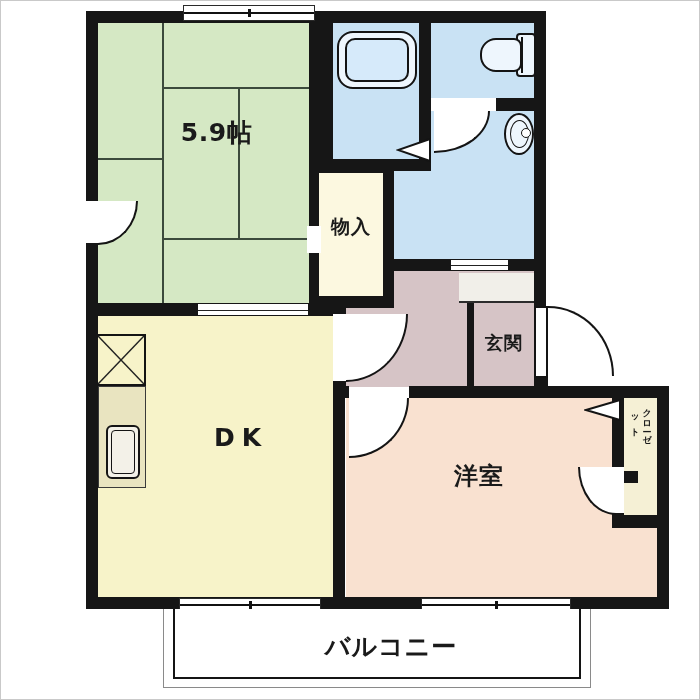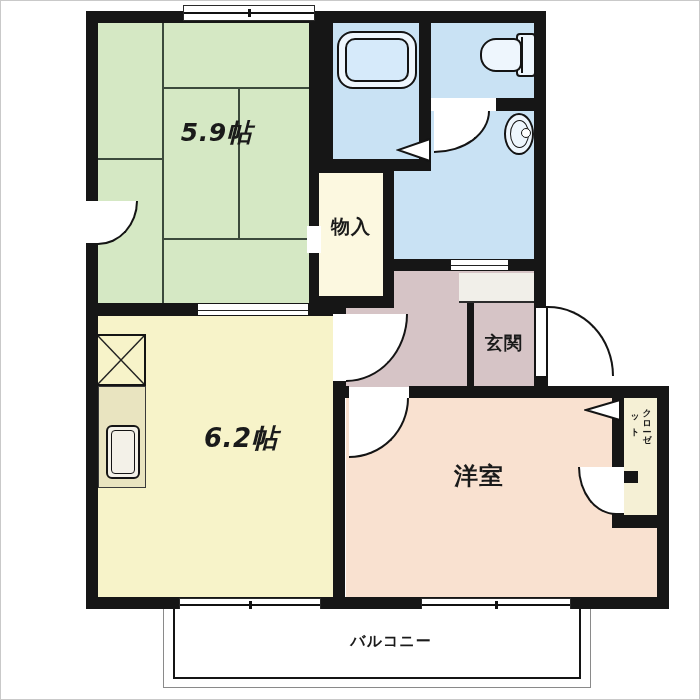--- a/index.html
+++ b/index.html
@@ -13,21 +13,21 @@
   .win{position:absolute;background:#ffffff;border:1px solid #2a2a2a;}
   .win .mid{position:absolute;left:0;right:0;top:50%;height:1.5px;margin-top:-1px;background:#111;}
   .win .tick{position:absolute;left:50%;top:50%;width:3px;height:8px;margin:-4px 0 0 -1px;background:#111;}
   .slide{position:absolute;background:#ffffff;}
   .slide .mid{position:absolute;left:0;right:0;top:50%;height:1.2px;background:#222;}
   .door{position:absolute;background:#fff;}
   .door.dr{border-right:2px solid #141414;border-bottom:2px solid #141414;border-radius:0 0 100% 0;}
   .door.dl{border-left:2px solid #141414;border-bottom:2px solid #141414;border-radius:0 0 0 100%;}
   .door.ur{border-top:2px solid #141414;border-right:2px solid #141414;border-radius:0 100% 0 0;}
   .lbl{position:absolute;text-align:center;line-height:1.15;font-weight:600;letter-spacing:1px;}
-  .lbl .sz{letter-spacing:0.5px;font-style:italic;}
+  .lbl .sz{letter-spacing:0.5px;}
   .fix{position:absolute;box-sizing:border-box;border:2px solid #141414;}
   .vtext{writing-mode:vertical-rl;text-orientation:mixed;}
 </style>
 </head>
 <body>
 
 <div id="canvas">
 
   <div class="floor" style="left: 332px; top: 260px; width: 201px; height: 137px; background-color: rgb(214, 196, 198);"></div>
   <div class="floor" style="left: 97px; top: 22px; width: 211px; height: 280px; background-color: rgb(213, 232, 196);"></div>
@@ -143,21 +143,21 @@
   <div class="abs" style="left:162px;top:608px;width:428px;height:79px;border-left:1.5px solid #8a8a8a;border-right:1.5px solid #8a8a8a;border-bottom:1.5px solid #8a8a8a;background:#fff;">
     <div class="abs" style="left:9px;top:0;right:9px;bottom:8px;border-left:2.5px solid #141414;border-right:2.5px solid #141414;border-bottom:2.5px solid #141414;"></div>
   </div>
 
   <div class="lbl" style="left:148px;top:118px;width:135px;font-size:23px;">
     <div class="sz" style="font-size:25px;">5.9帖</div>
   </div>
   <div class="lbl" style="left:316px;top:215px;width:68px;font-size:19px;">物入</div>
   <div class="lbl" style="left:472px;top:332px;width:62px;font-size:18px;">玄関</div>
   <div class="lbl" style="left:165px;top:423px;width:150px;font-size:25px;">
-    <div class="sz" style="font-size:26px;">6.2帖</div>
+    <div style="letter-spacing:7px;">DK</div>
   </div>
   <div class="lbl" style="left:398px;top:462px;width:160px;font-size:24px;text-align:center;">
     <div>洋室</div>
   </div>
   <div class="lbl vtext" style="left:622px;top:400px;width:30px;height:40px;font-size:9px;font-weight:600;line-height:12px;letter-spacing:2px;">クローゼット</div>
-  <div class="lbl" style="left:315px;top:632px;width:150px;font-size:15px;">バルコニー</div>
+  <div class="lbl" style="left:315px;top:632px;width:150px;font-size:25px;">バルコニー</div>
 
 </div>
 
 </body></html>

